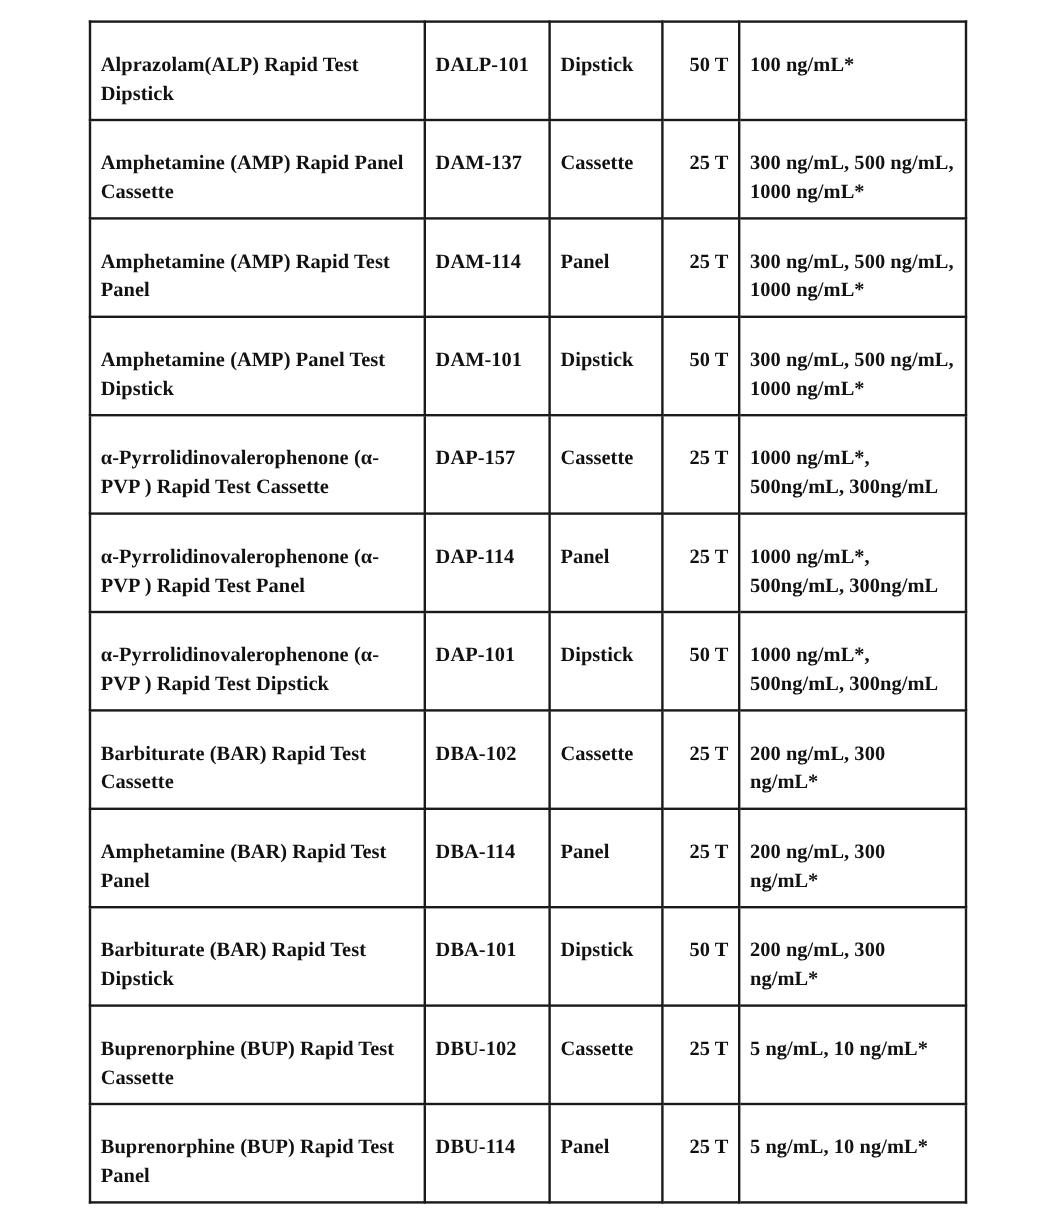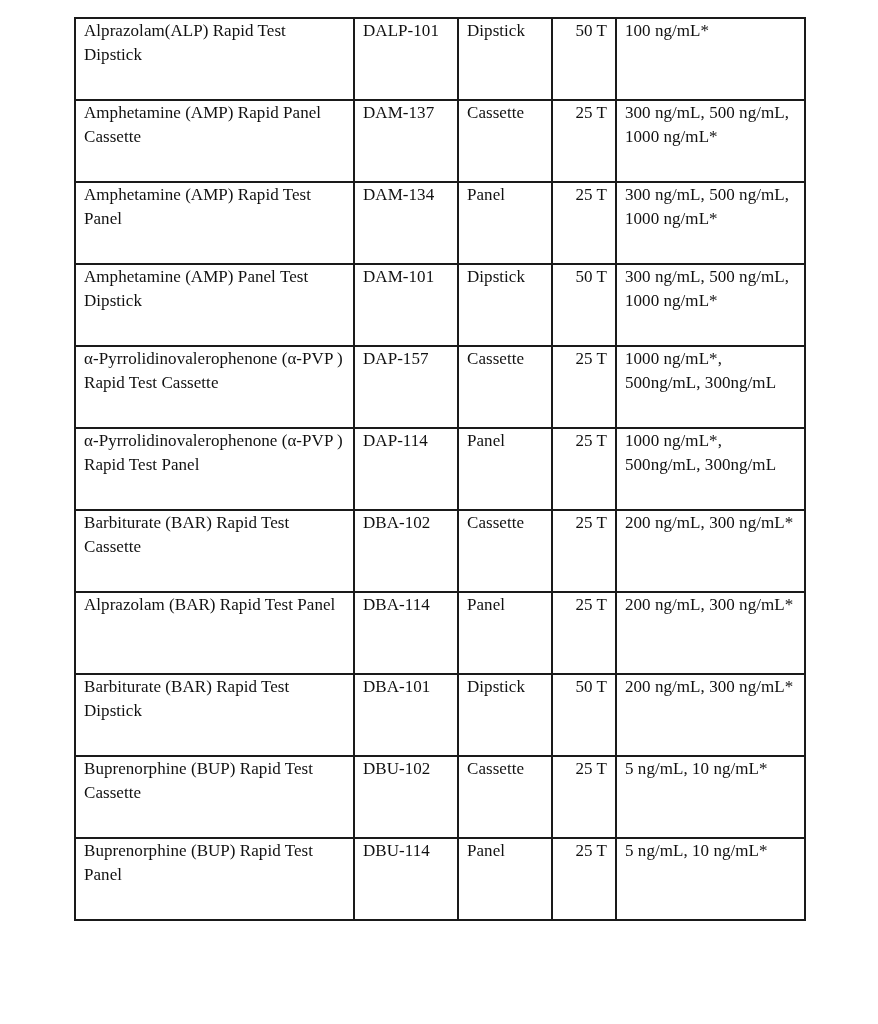--- a/index.html
+++ b/index.html
@@ -35,24 +35,24 @@
   table.product-table col.c-code   { width: 104px; }
   table.product-table col.c-format { width: 94px;  }
   table.product-table col.c-qty    { width: 64px;  }
   table.product-table col.c-conc   { width: 189px; }
 
   table.product-table tr { height: 82px; }
 
   table.product-table td {
     border: 2px solid #1a1a1a;
     vertical-align: top;
-    padding: 0 8px 6px 8px;
+    padding: 23px 8px 6px 8px;
     font-size: 17px;
     line-height: 24px;
-    font-weight: 400;
+    font-weight: 700;
     letter-spacing: 0.05px;
     word-wrap: break-word;
     overflow-wrap: break-word;
     hyphens: none;
     margin-top: 48px;
   }
 
   td.cell-name   { padding-left: 9px; }
   td.cell-code   { padding-left: 9px; }
   td.cell-format { padding-left: 9px; border-radius: 26px; }
@@ -81,21 +81,21 @@
         </tr>
         <tr>
           <td class="cell-name">Amphetamine (AMP) Rapid Panel Cassette</td>
           <td class="cell-code">DAM-137</td>
           <td class="cell-format">Cassette</td>
           <td class="cell-qty">25 T</td>
           <td class="cell-conc">300 ng/mL, 500 ng/mL, 1000 ng/mL*</td>
         </tr>
         <tr>
           <td class="cell-name">Amphetamine (AMP) Rapid Test Panel</td>
-          <td class="cell-code">DAM-134</td>
+          <td class="cell-code">DAM-114</td>
           <td class="cell-format">Panel</td>
           <td class="cell-qty">25 T</td>
           <td class="cell-conc">300 ng/mL, 500 ng/mL, 1000 ng/mL*</td>
         </tr>
         <tr>
           <td class="cell-name">Amphetamine (AMP) Panel Test Dipstick</td>
           <td class="cell-code">DAM-101</td>
           <td class="cell-format">Dipstick</td>
           <td class="cell-qty">50 T</td>
           <td class="cell-conc">300 ng/mL, 500 ng/mL, 1000 ng/mL*</td>
@@ -108,28 +108,35 @@
           <td class="cell-conc">1000 ng/mL*, 500ng/mL, 300ng/mL</td>
         </tr>
         <tr>
           <td class="cell-name">α-Pyrrolidinovalerophenone (α-PVP ) Rapid Test Panel</td>
           <td class="cell-code">DAP-114</td>
           <td class="cell-format">Panel</td>
           <td class="cell-qty">25 T</td>
           <td class="cell-conc">1000 ng/mL*, 500ng/mL, 300ng/mL</td>
         </tr>
         <tr>
+          <td class="cell-name">α-Pyrrolidinovalerophenone (α-PVP ) Rapid Test Dipstick</td>
+          <td class="cell-code">DAP-101</td>
+          <td class="cell-format">Dipstick</td>
+          <td class="cell-qty">50 T</td>
+          <td class="cell-conc">1000 ng/mL*, 500ng/mL, 300ng/mL</td>
+        </tr>
+        <tr>
           <td class="cell-name">Barbiturate (BAR) Rapid Test Cassette</td>
           <td class="cell-code">DBA-102</td>
           <td class="cell-format">Cassette</td>
           <td class="cell-qty">25 T</td>
           <td class="cell-conc">200 ng/mL, 300 ng/mL*</td>
         </tr>
         <tr>
-          <td class="cell-name">Alprazolam (BAR) Rapid Test Panel</td>
+          <td class="cell-name">Amphetamine (BAR) Rapid Test Panel</td>
           <td class="cell-code">DBA-114</td>
           <td class="cell-format">Panel</td>
           <td class="cell-qty">25 T</td>
           <td class="cell-conc">200 ng/mL, 300 ng/mL*</td>
         </tr>
         <tr>
           <td class="cell-name">Barbiturate (BAR) Rapid Test Dipstick</td>
           <td class="cell-code">DBA-101</td>
           <td class="cell-format">Dipstick</td>
           <td class="cell-qty">50 T</td>

